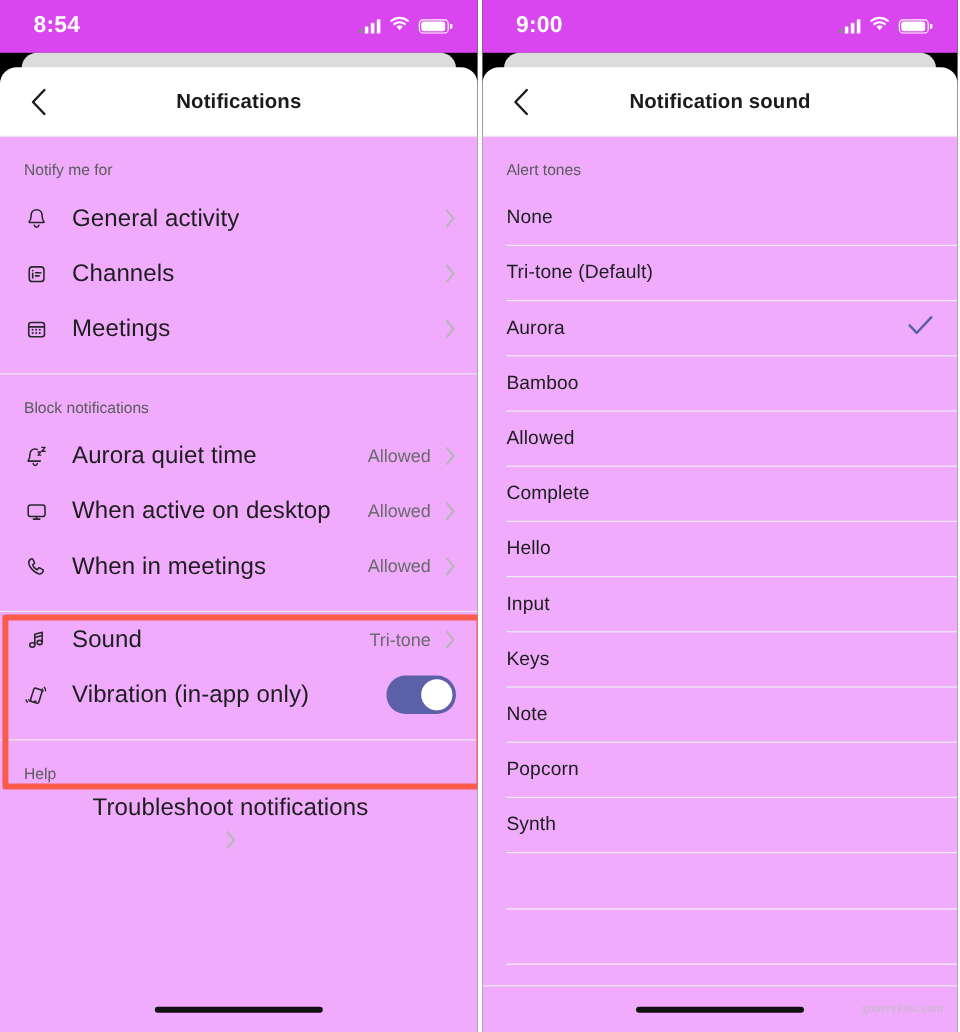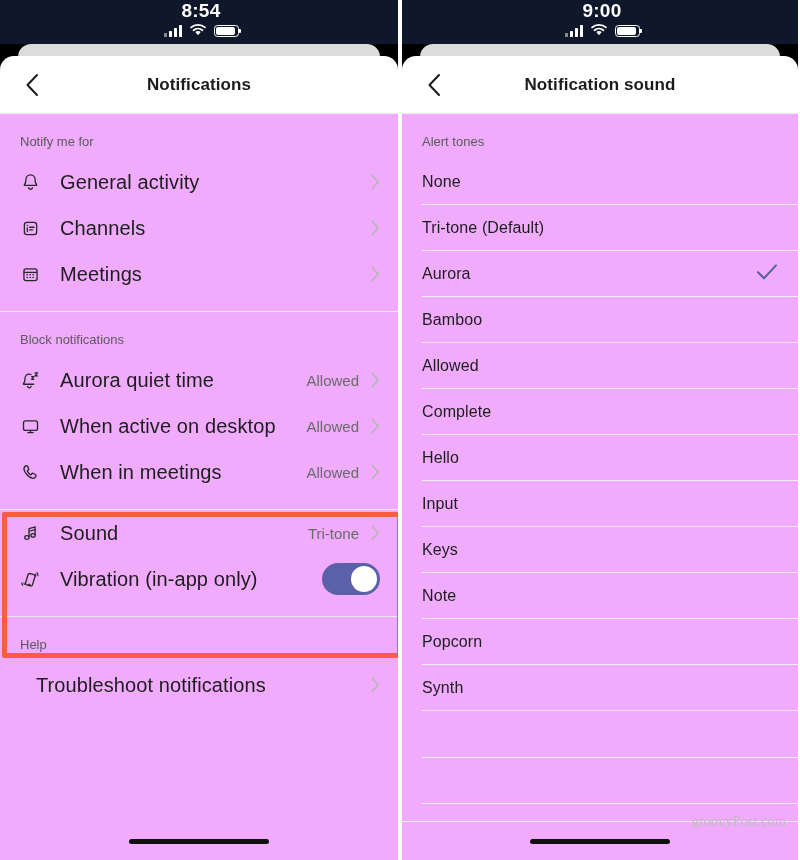--- a/index.html
+++ b/index.html
@@ -17,24 +17,23 @@
     width:398px; height:860px;
     background:#000000;
     overflow:hidden;
     flex:0 0 auto;
   }
   .phone.right{ margin-left:4px; width:396px; }
 
   
   .statusbar{
     position:relative; height:44px;
-    display:flex; align-items:center; 
+    display:flex; align-items:center; justify-content:space-between;
     padding:0 24px 0 28px;
-    background:#0f172a;
-    flex-direction:column;
+    background:#d946ef;
   }
   .clock{
     color:#fff; font-size:19px; font-weight:600; letter-spacing:.2px;
     font-family:"Liberation Sans","DejaVu Sans",sans-serif;
   }
   .status-icons{ display:flex; align-items:center; gap:7px; }
   .sig{ display:flex; align-items:flex-end; gap:2px; height:12px; }
   .sig i{ display:block; width:3px; background:#fff; border-radius:.5px; }
   .sig i:nth-child(1){ height:4px; background:#8a8a8a;}
   .sig i:nth-child(2){ height:6px; }
@@ -136,22 +135,22 @@
 
   
   .home-ind{
     position:absolute; left:50%; transform:translateX(-50%);
     bottom:16px; width:140px; height:5px; border-radius:3px; background:#111;
   }
   .bottom-rule{
     position:absolute; left:0; right:0; bottom:38px; height:1px; background:#ededed;
   }
   .watermark{
-    position:absolute; right:12px; bottom:30px;
-    font-size:14px; color:#bdbdbd;
+    position:absolute; right:12px; bottom:14px;
+    font-size:10px; color:#bdbdbd;
     font-family:"Liberation Serif","DejaVu Serif",serif;
     letter-spacing:.2px;
   }
 </style>
 </head>
 <body>
 
 <div class="stage">
 
   <div class="phone">
@@ -334,21 +333,21 @@
           <span class="toggle" style="background:#5b60a8;">
             <span class="knob"></span>
           </span>
         </div>
 
         <div style="height:14px"></div>
         <div class="sep full"></div>
 
         <div class="section-hdr">Help</div>
 
-        <div class="row" style="padding-left:36px;">
+        <div class="row" style="padding-left:4px;flex-direction:column;">
           <span class="lbl" style="padding-left:0;">Troubleshoot notifications</span>
           <span class="chev">
             <svg width="9" height="16" viewBox="0 0 9 16">
                 <path d="M1.5 1.5 7 8l-5.5 6.5" stroke="#b5b5b5" stroke-width="1.7" fill="none" stroke-linecap="round" stroke-linejoin="round"></path>
               </svg>
           </span>
         </div>
 
       </div>
 

